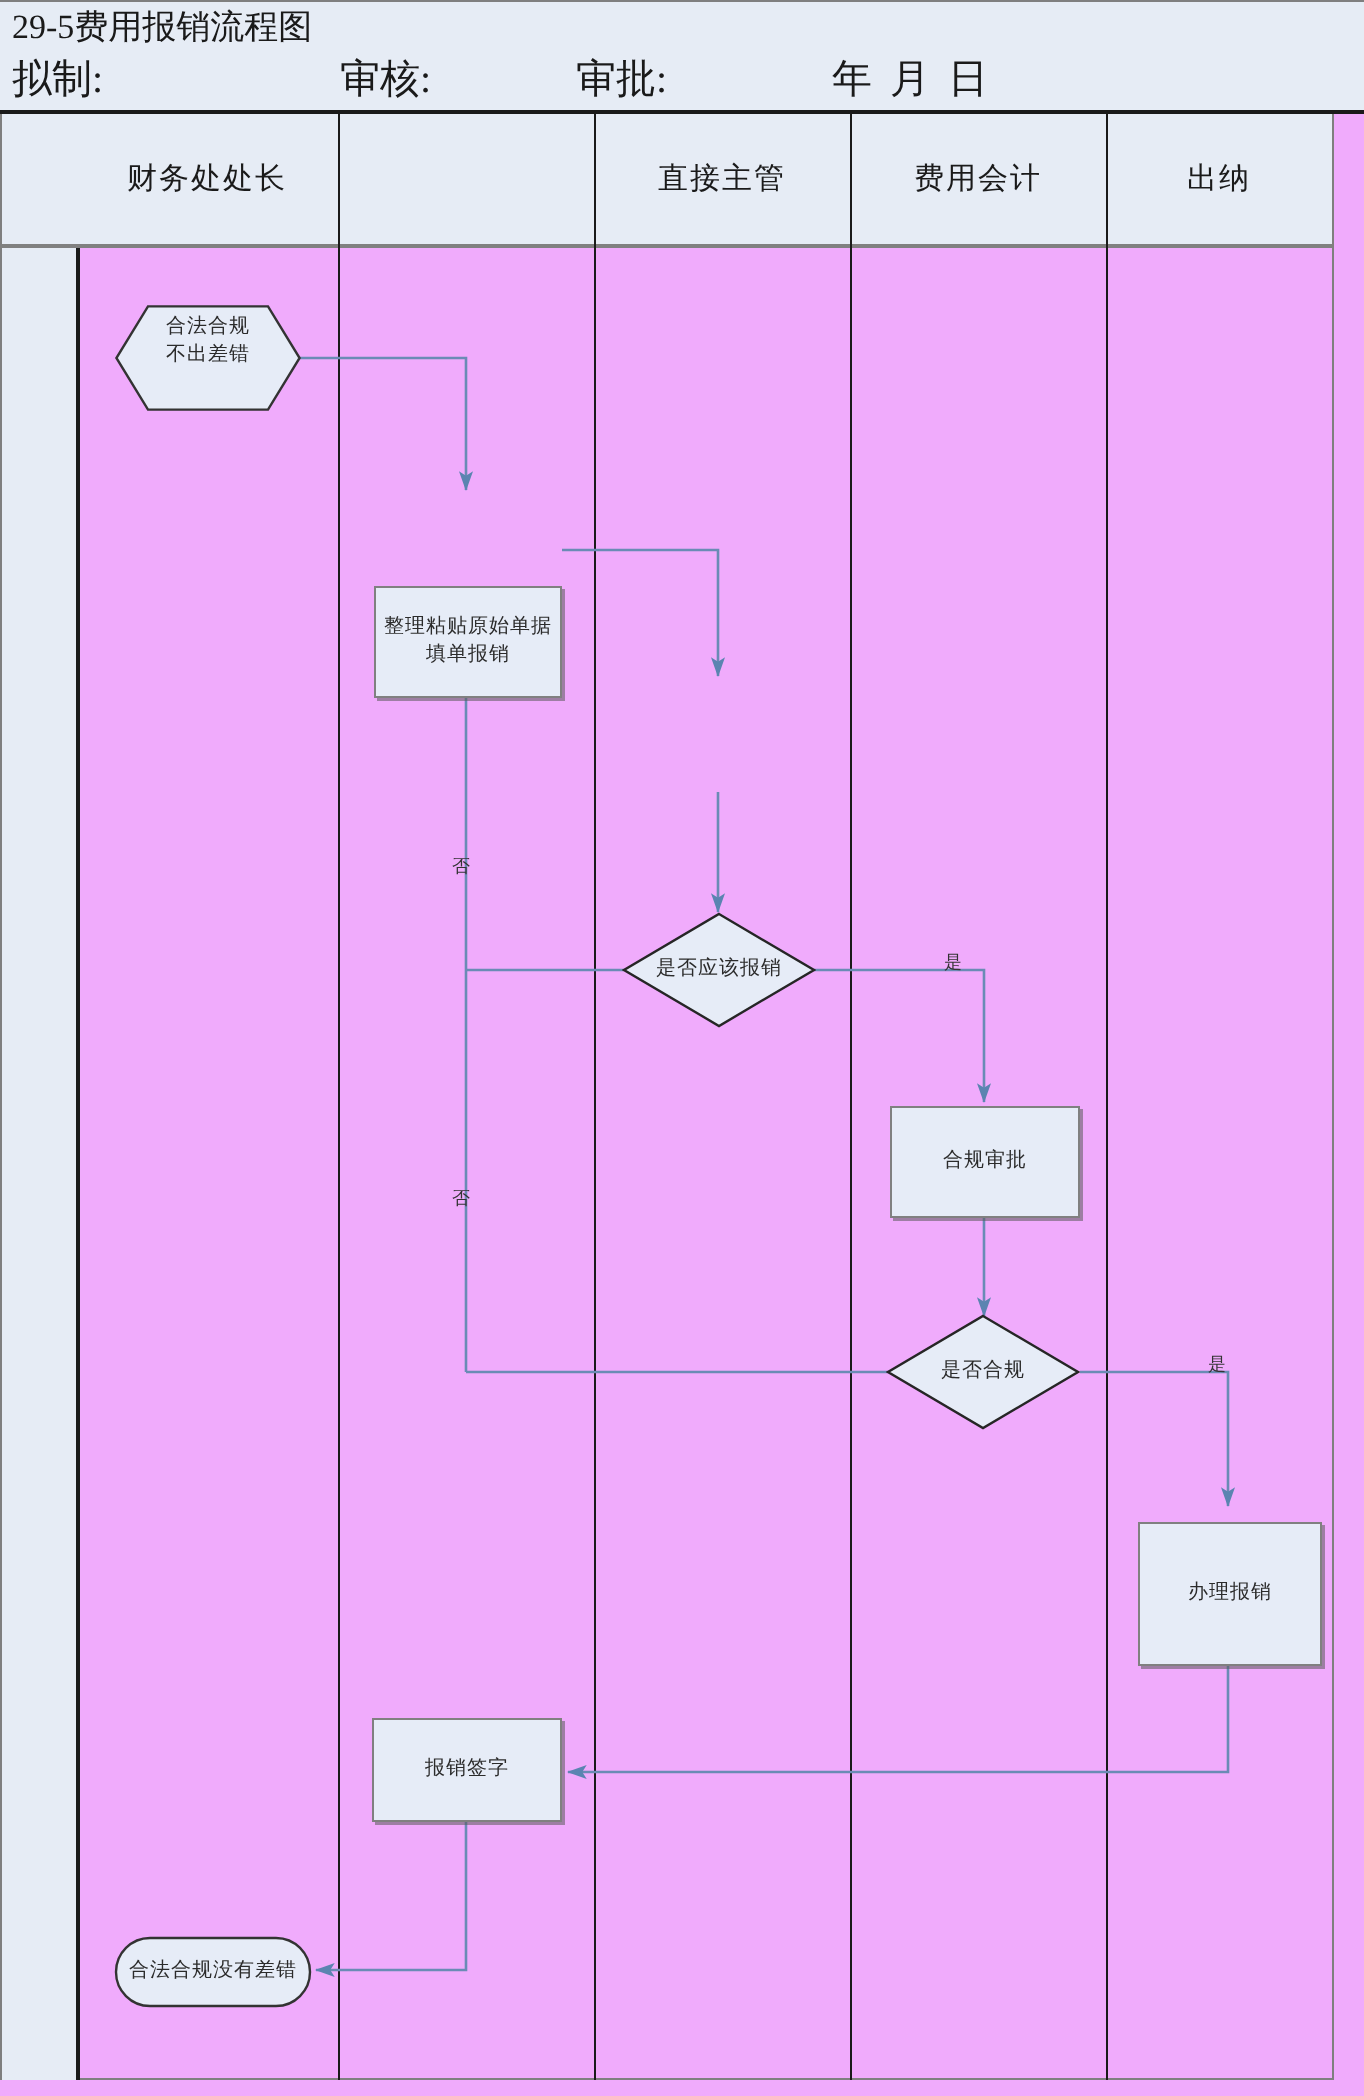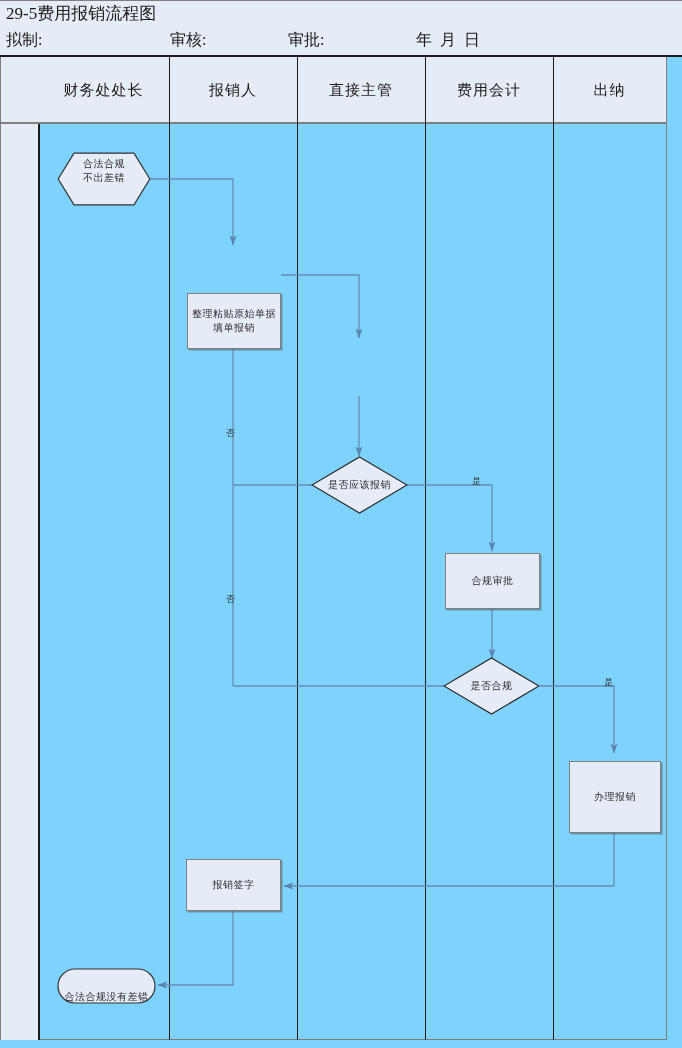--- a/index.html
+++ b/index.html
@@ -8,21 +8,21 @@
     background: #ffffff;
   }
   body {
     font-family: "Liberation Serif", "DejaVu Serif", serif;
   }
   #page {
     position: relative;
     width: 682px;
     height: 1048px;
     overflow: hidden;
-    background: #7dd3fc;
+    background: #f0abfc;
   }
 
   
   .title-band {
     position: absolute;
     left: 0;
     top: 0;
     width: 682px;
     height: 57px;
     background: #e6ecf5;
@@ -38,21 +38,21 @@
     color: #1a1a1a;
     line-height: 24px;
     white-space: nowrap;
   }
   .meta-row {
     position: absolute;
     left: 6px;
     top: 26px;
     width: 670px;
     height: 28px;
-    font-size: 16px;
+    font-size: 20px;
     color: #1a1a1a;
     line-height: 26px;
     white-space: nowrap;
   }
   .meta-row span.m {
     position: absolute;
     top: 0;
   }
   .m-draft  { left: 0px; }
   .m-check  { left: 164px; }
@@ -185,21 +185,20 @@
     </div>
   </div>
 
   <div class="lane-table">
 
     <div class="lane-gutter"></div>
     <div class="lane-gutter-line"></div>
 
     <div class="lane-head">
       <div class="lane-head-cell" style="left:37px;width:131px;">财务处处长</div>
-      <div class="lane-head-cell" style="left:168px;width:128px;">报销人</div>
       <div class="lane-head-cell" style="left:296px;width:128px;">直接主管</div>
       <div class="lane-head-cell" style="left:424px;width:128px;">费用会计</div>
       <div class="lane-head-cell" style="left:552px;width:113px;">出纳</div>
     </div>
 
     <div class="lane-col-sep head" style="left:168px;"></div>
     <div class="lane-col-sep head" style="left:296px;"></div>
     <div class="lane-col-sep head" style="left:424px;"></div>
     <div class="lane-col-sep head" style="left:552px;"></div>
 
@@ -280,21 +279,21 @@
   </div>
 
   <div class="node rect" style="left:569px;top:761px;width:92px;height:72px;">
     <div class="shape-label">办理报销</div>
   </div>
 
   <div class="node rect" style="left:186px;top:859px;width:95px;height:52px;">
     <div class="shape-label">报销签字</div>
   </div>
 
-  <div class="node oval" style="left:57px;top:968px;width:99px;height:36px;align-items:flex-end;">
+  <div class="node oval" style="left:57px;top:968px;width:99px;height:36px;">
     <svg class="shape-svg" width="99" height="36" viewBox="0 0 99 36" xmlns="http://www.w3.org/2000/svg">
       <rect x="1" y="1" width="97" height="34" rx="17" ry="17" fill="#e6ecf7" stroke="#333333" stroke-width="1.2"></rect>
     </svg>
     <div class="shape-label">合法合规没有差错</div>
   </div>
 
   <div class="edge-label" style="left:472px;top:476px;">是</div>
   <div class="edge-label" style="left:226px;top:428px;">否</div>
   <div class="edge-label" style="left:604px;top:677px;">是</div>
   <div class="edge-label" style="left:226px;top:594px;">否</div>

